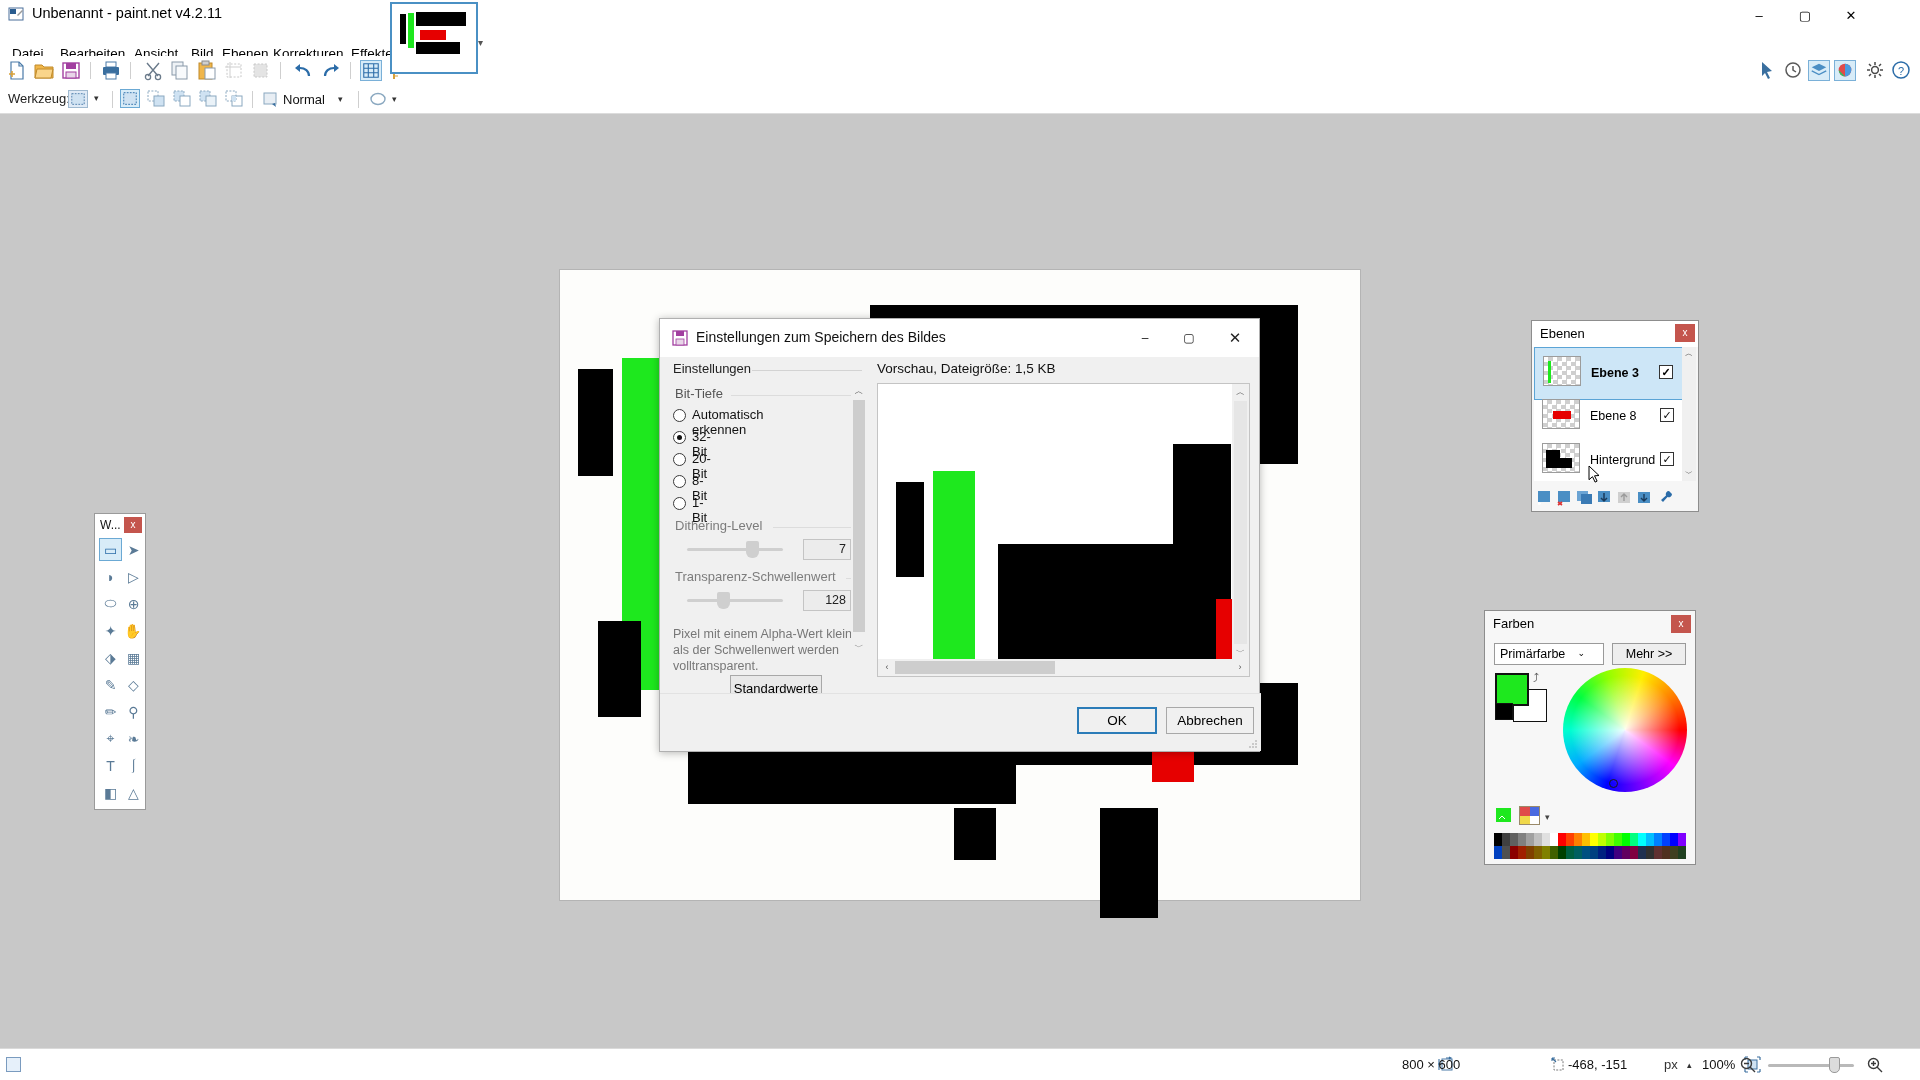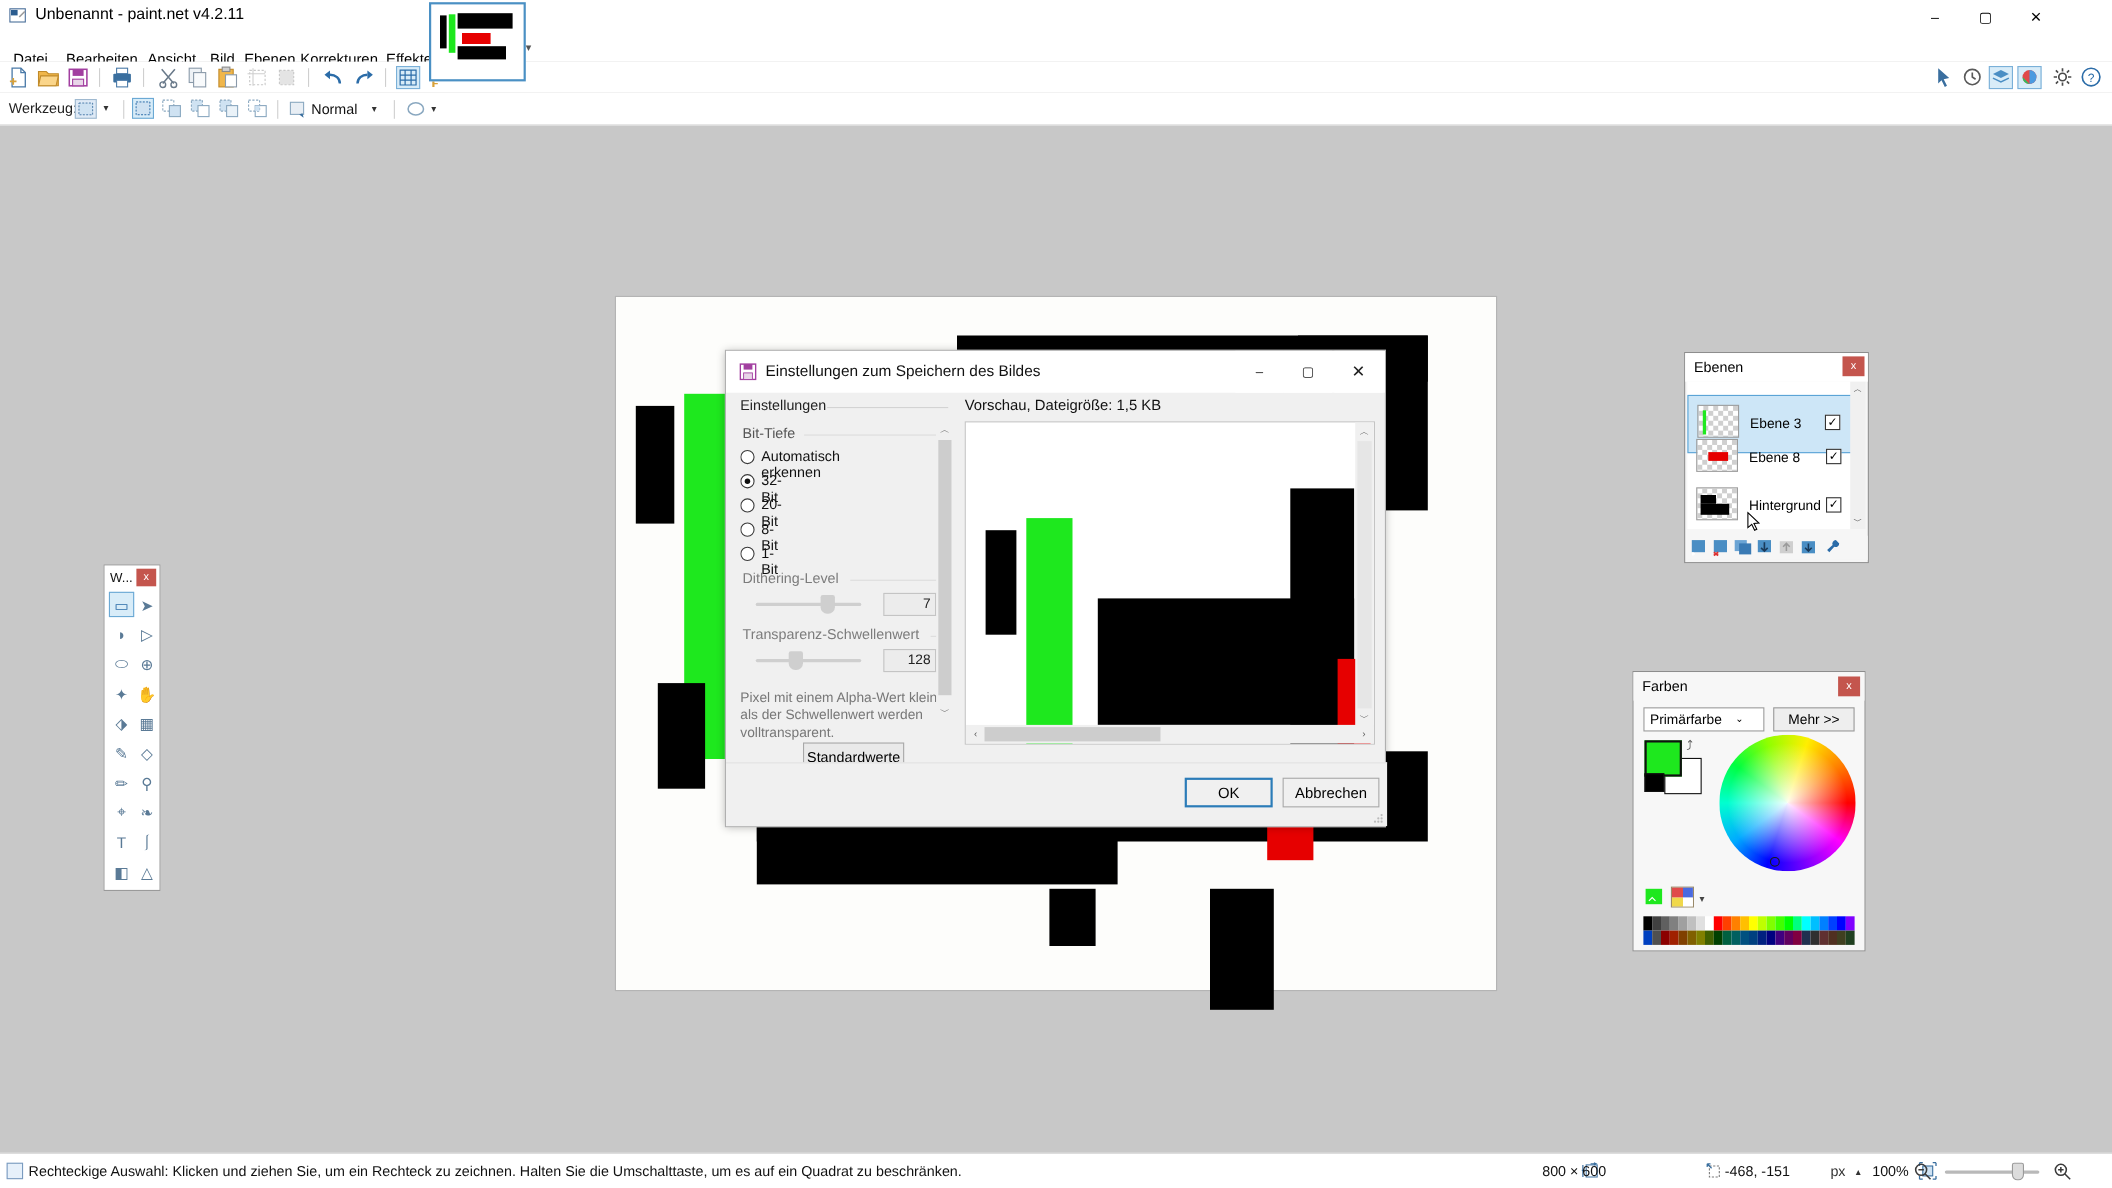--- a/index.html
+++ b/index.html
@@ -384,21 +384,21 @@
       <div class="tool" style="left: 27px; top: 267px; color: rgb(90, 122, 150);">△</div>
     </div>
 </div>
 
 <div id="ebenen">
   <div class="hdr">
     <div class="t">Ebenen</div>
     <div class="x">x</div>
   </div>
   <div id="layerlist">
-      <div class="layer-row sel" style="top: 12px;">
+      <div class="layer-row sel" style="top: 0px; font-weight: bold;">
         <div class="lthumb" style="background: repeating-conic-gradient(rgb(207, 207, 207) 0deg, rgb(207, 207, 207) 25%, rgb(255, 255, 255) 0deg, rgb(255, 255, 255) 50%) 0px 0px / 9px 9px;">
           <div style="position: absolute; left: 4px; top: 4px; width: 3px; height: 22px; background: rgb(30, 232, 30);"></div>
         </div>
         <div class="lname">Ebene 3</div>
         <div class="lchk">✓</div>
       </div>
       <div class="layer-row" style="top: 44px;">
         <div class="lthumb" style="background: repeating-conic-gradient(rgb(207, 207, 207) 0deg, rgb(207, 207, 207) 25%, rgb(255, 255, 255) 0deg, rgb(255, 255, 255) 50%) 0px 0px / 9px 9px;">
           <div style="position: absolute; left: 10px; top: 11px; width: 18px; height: 8px; background: rgb(230, 0, 0);"></div>
         </div>
@@ -636,21 +636,20 @@
       </svg>
   </div>
 </div>
 
 <svg id="cursor-arrow" viewBox="0 0 13 19">
   <path d="M1 1l10 9.5-4.5.3 2.6 5.3-2 1-2.6-5.4-3.5 3z" fill="#fff" stroke="#000" stroke-width="1"></path>
   </svg>
 
 <div id="statusbar">
   <div id="status-tool-ico"></div>
-  <div id="status-text">Rechteckige Auswahl: Klicken und ziehen Sie, um ein Rechteck zu zeichnen. Halten Sie die Umschalttaste, um es auf ein Quadrat zu beschränken.</div>
 
   <svg class="sb-item" style="left:1437px;top:7px;width:17px;height:17px" viewBox="0 0 17 17">
     <rect x="5" y="3" width="10" height="11" fill="#fff" stroke="#4a7aa8"></rect>
     <path d="M2 3v11M1 8h3M9 2h5M12 1l2 1-2 1" stroke="#3a6f9f" stroke-width="1.1" fill="none"></path>
     </svg>
   <div class="sb-item" style="left:1402px">800 × 600</div>
 
   <svg class="sb-item" style="left:1550px;top:7px;width:16px;height:17px" viewBox="0 0 16 17">
     <rect x="4" y="4" width="9" height="10" fill="#fff" stroke="#7a7a7a" stroke-dasharray="2 1.4"></rect>
     <path d="M2 2l4 4M2 2v3M2 2h3" stroke="#3a6f9f" stroke-width="1.1" fill="none"></path>

